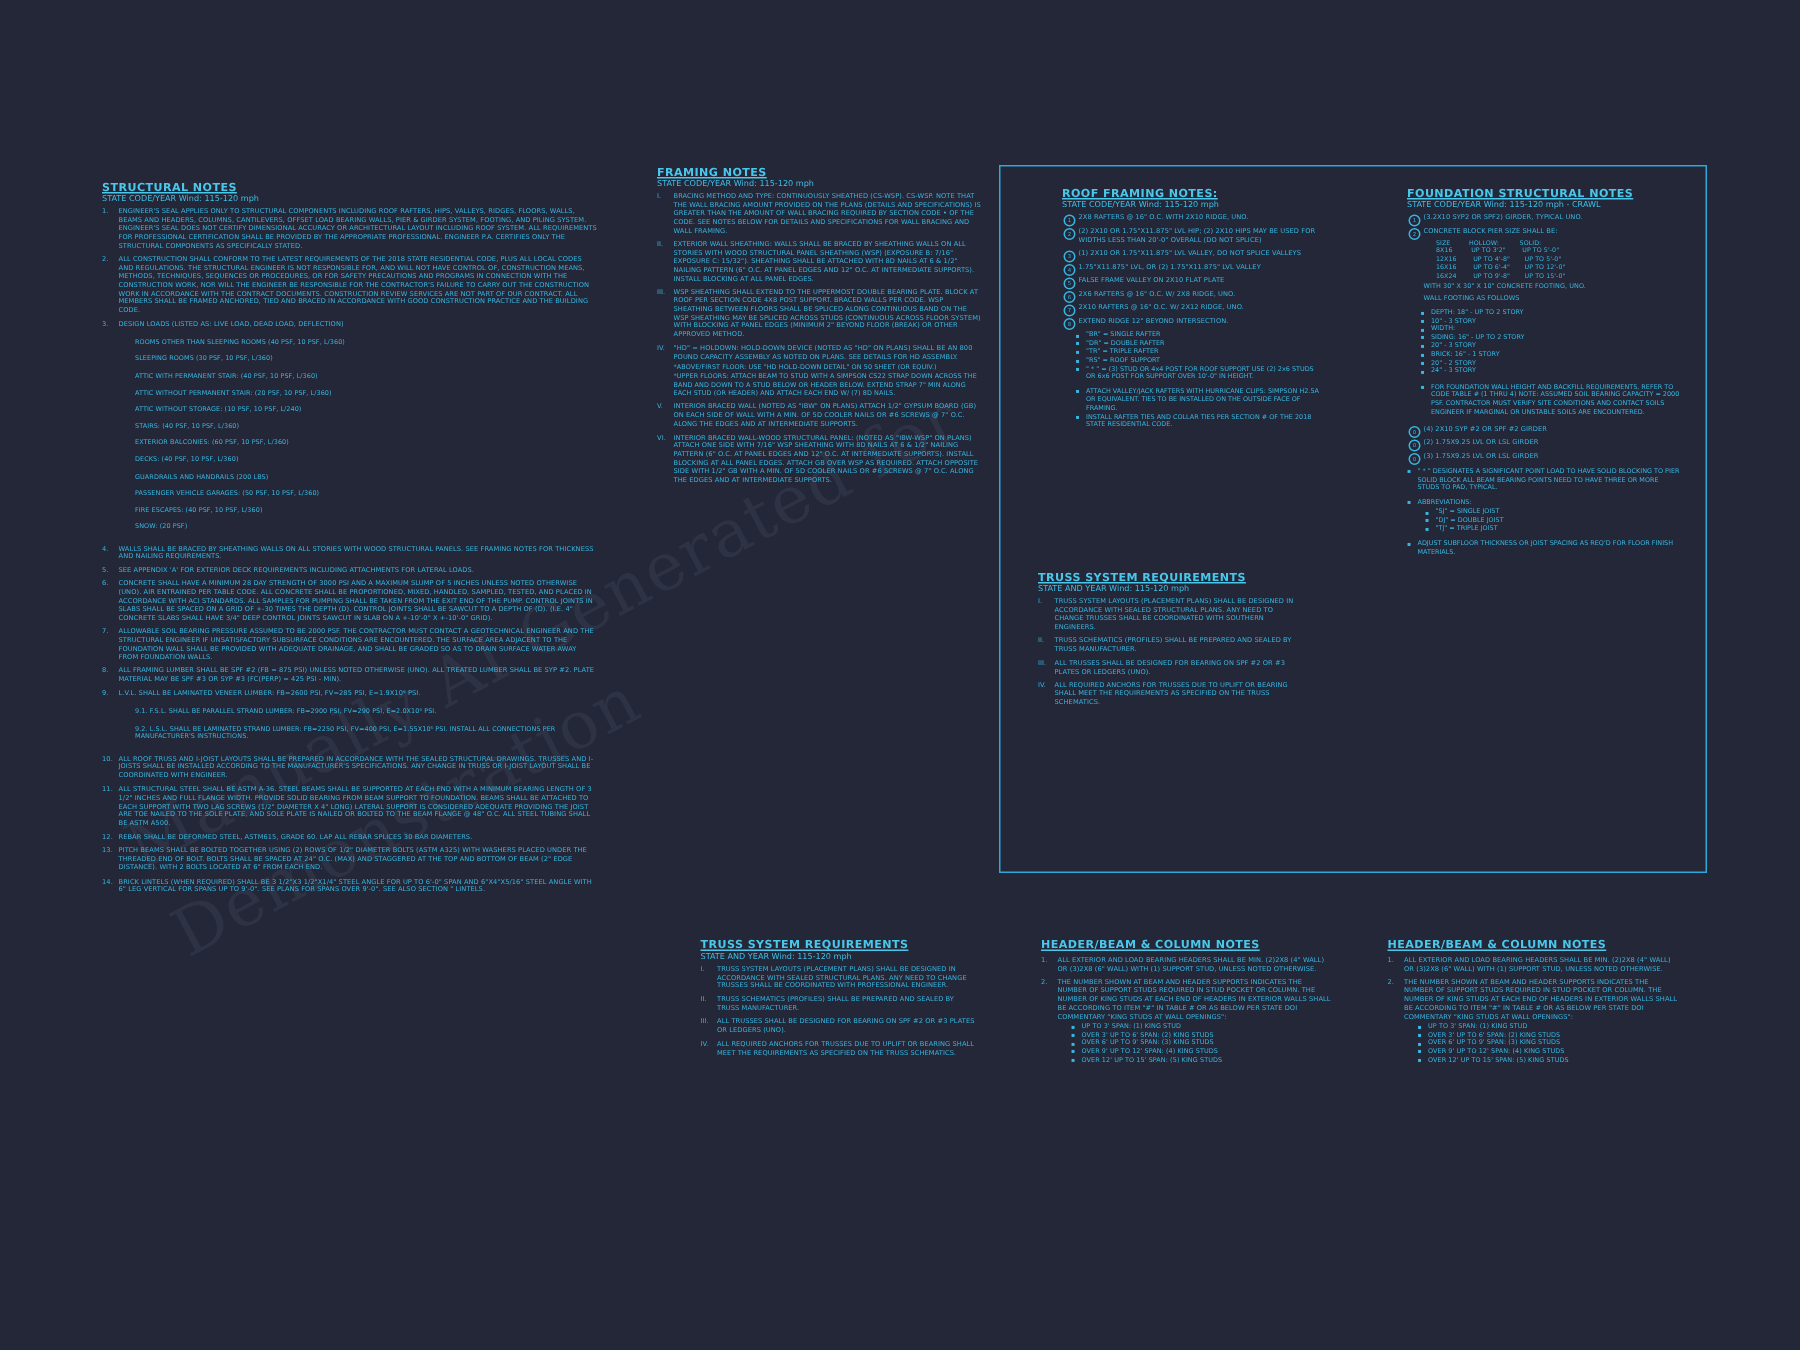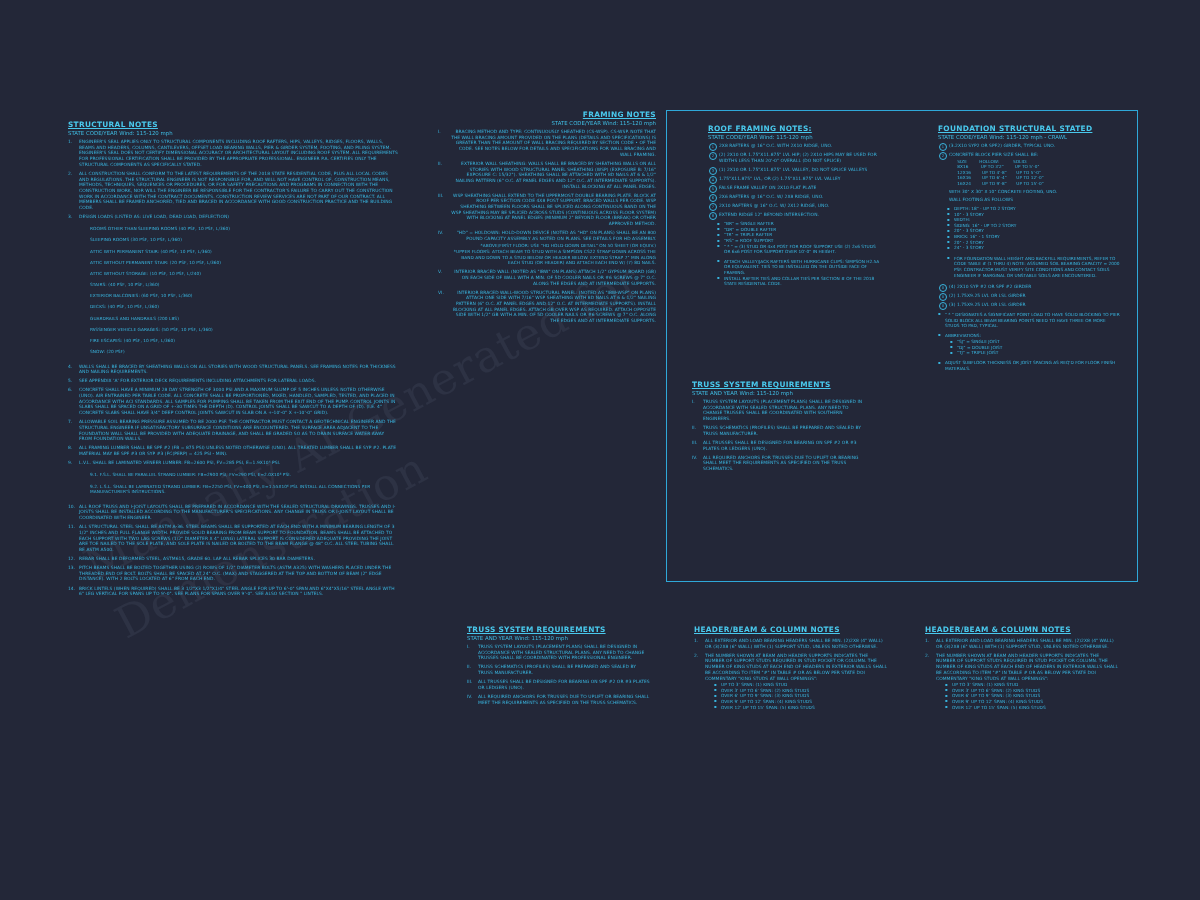--- a/index.html
+++ b/index.html
@@ -183,21 +183,21 @@
         </div>
       </li>
       <li>ALL ROOF TRUSS AND I-JOIST LAYOUTS SHALL BE PREPARED IN ACCORDANCE WITH THE SEALED STRUCTURAL DRAWINGS. TRUSSES AND I-JOISTS SHALL BE INSTALLED ACCORDING TO THE MANUFACTURER'S SPECIFICATIONS. ANY CHANGE IN TRUSS OR I-JOIST LAYOUT SHALL BE COORDINATED WITH ENGINEER.</li>
       <li>ALL STRUCTURAL STEEL SHALL BE ASTM A-36. STEEL BEAMS SHALL BE SUPPORTED AT EACH END WITH A MINIMUM BEARING LENGTH OF 3 1/2" INCHES AND FULL FLANGE WIDTH. PROVIDE SOLID BEARING FROM BEAM SUPPORT TO FOUNDATION. BEAMS SHALL BE ATTACHED TO EACH SUPPORT WITH TWO LAG SCREWS (1/2" DIAMETER x 4" LONG) LATERAL SUPPORT IS CONSIDERED ADEQUATE PROVIDING THE JOIST ARE TOE NAILED TO THE SOLE PLATE, AND SOLE PLATE IS NAILED OR BOLTED TO THE BEAM FLANGE @ 48" O.C. ALL STEEL TUBING SHALL BE ASTM A500.</li>
       <li>REBAR SHALL BE DEFORMED STEEL, ASTM615, GRADE 60. LAP ALL REBAR SPLICES 30 BAR DIAMETERS.</li>
       <li>PITCH BEAMS SHALL BE BOLTED TOGETHER USING (2) ROWS OF 1/2" DIAMETER BOLTS (ASTM A325) WITH WASHERS PLACED UNDER THE THREADED END OF BOLT. BOLTS SHALL BE SPACED AT 24" O.C. (MAX) AND STAGGERED AT THE TOP AND BOTTOM OF BEAM (2" EDGE DISTANCE). WITH 2 BOLTS LOCATED AT 6" FROM EACH END.</li>
       <li>BRICK LINTELS (WHEN REQUIRED) SHALL BE 3 1/2"x3 1/2"x1/4" STEEL ANGLE FOR UP TO 6'-0" SPAN AND 6"x4"x5/16" STEEL ANGLE WITH 6" LEG VERTICAL FOR SPANS UP TO 9'-0". SEE PLANS FOR SPANS OVER 9'-0". SEE ALSO SECTION " LINTELS.</li>
     </ol>
   </div>
 
-  <div class="col" style="left:438px; top:110px; width:218px;text-align:right;">
+  <div class="col" style="left:438px; top:110px; width:218px;">
     <div class="title">FRAMING NOTES</div>
     <div class="subtitle">STATE CODE/YEAR Wind: 115-120 mph</div>
     <ol class="notes roman">
       <li>BRACING METHOD AND TYPE: CONTINUOUSLY SHEATHED (CS-WSP). CS-WSP. NOTE THAT THE WALL BRACING AMOUNT PROVIDED ON THE PLANS (DETAILS AND SPECIFICATIONS) IS GREATER THAN THE AMOUNT OF WALL BRACING REQUIRED BY SECTION CODE • OF THE CODE. SEE NOTES BELOW FOR DETAILS AND SPECIFICATIONS FOR WALL BRACING AND WALL FRAMING.</li>
       <li>EXTERIOR WALL SHEATHING: WALLS SHALL BE BRACED BY SHEATHING WALLS ON ALL STORIES WITH WOOD STRUCTURAL PANEL SHEATHING (WSP) (EXPOSURE B: 7/16" EXPOSURE C: 15/32"). SHEATHING SHALL BE ATTACHED WITH 8d NAILS AT 6 &amp; 1/2" NAILING PATTERN (6" O.C. AT PANEL EDGES AND 12" O.C. AT INTERMEDIATE SUPPORTS). INSTALL BLOCKING AT ALL PANEL EDGES.</li>
       <li>WSP SHEATHING SHALL EXTEND TO THE UPPERMOST DOUBLE BEARING PLATE. BLOCK AT ROOF PER SECTION CODE 4x8 POST SUPPORT. BRACED WALLS PER CODE. WSP SHEATHING BETWEEN FLOORS SHALL BE SPLICED ALONG CONTINUOUS BAND ON THE WSP SHEATHING MAY BE SPLICED ACROSS STUDS (CONTINUOUS ACROSS FLOOR SYSTEM) WITH BLOCKING AT PANEL EDGES (MINIMUM 2" BEYOND FLOOR (BREAK) OR OTHER APPROVED METHOD.</li>
       <li>
         <span>"HD" = HOLDOWN: HOLD-DOWN DEVICE (NOTED AS "HD" ON PLANS) SHALL BE AN 800 POUND CAPACITY ASSEMBLY AS NOTED ON PLANS. SEE DETAILS FOR HD ASSEMBLY.</span>
         <div class="sub-list" style="margin-left:0">*ABOVE/FIRST FLOOR:  USE "HD HOLD-DOWN DETAIL" ON 50 SHEET (OR EQUIV.)</div>
         <div class="sub-list" style="margin-left:0">*UPPER FLOORS:  ATTACH BEAM TO STUD WITH A SIMPSON CS22 STRAP DOWN ACROSS THE BAND AND DOWN TO A STUD BELOW OR HEADER BELOW.  EXTEND STRAP 7" MIN ALONG EACH STUD (OR HEADER) AND ATTACH EACH END W/ (7) 8d NAILS.</div>
@@ -240,21 +240,21 @@
     <div class="subtitle">STATE AND YEAR Wind: 115-120 mph</div>
     <ol class="notes roman">
       <li>TRUSS SYSTEM LAYOUTS (PLACEMENT PLANS) SHALL BE DESIGNED IN ACCORDANCE WITH SEALED STRUCTURAL PLANS. ANY NEED TO CHANGE TRUSSES SHALL BE COORDINATED WITH SOUTHERN ENGINEERS.</li>
       <li>TRUSS SCHEMATICS (PROFILES) SHALL BE PREPARED AND SEALED BY TRUSS MANUFACTURER.</li>
       <li>ALL TRUSSES SHALL BE DESIGNED FOR BEARING ON SPF #2 OR #3 PLATES OR LEDGERS (UNO).</li>
       <li>ALL REQUIRED ANCHORS FOR TRUSSES DUE TO UPLIFT OR BEARING SHALL MEET THE REQUIREMENTS AS SPECIFIED ON THE TRUSS SCHEMATICS.</li>
     </ol>
   </div>
 
   <div class="col" style="left:938px; top:124px; width:182px;">
-    <div class="title">FOUNDATION STRUCTURAL STATED</div>
+    <div class="title">FOUNDATION STRUCTURAL NOTES</div>
     <div class="subtitle">STATE CODE/YEAR Wind: 115-120 mph - CRAWL</div>
     <ol class="notes circled">
       <li>(3.2x10 SYP2 OR SPF2) GIRDER, TYPICAL UNO.</li>
       <li>
         <span>CONCRETE BLOCK PIER SIZE SHALL BE:</span>
         <div class="mono-pre" style="margin-top:1px">      SIZE         HOLLOW:          SOLID:
       8x16         UP TO 3'2"        UP TO 5'-0"
       12x16        UP TO 4'-8"       UP TO 5'-0"
       16x16        UP TO 6'-4"       UP TO 12'-0"
       16x24        UP TO 9'-8"       UP TO 15'-0"</div>

